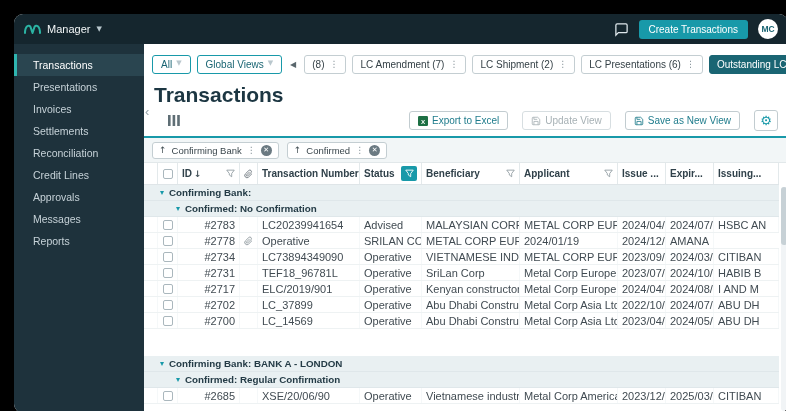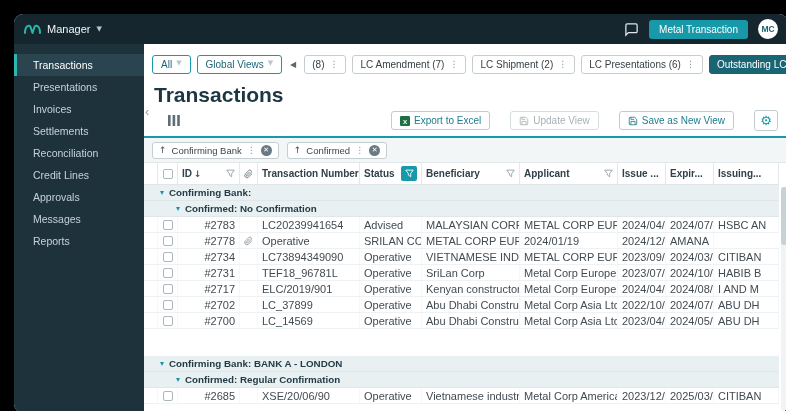--- a/index.html
+++ b/index.html
@@ -42,21 +42,21 @@
   .tab.active { background:#1a6573; border-color:#1a6573; color:#fff; }
 
   .page-title { font-size:21px; font-weight:bold; color:#1c3642; margin:8px 0 3px 10px; }
 
   
   .toolbar { display:flex; align-items:center; padding:0 10px 5px 10px; border-bottom:2px solid #1899a9; }
   .search-box { display:flex; align-items:center; gap:5px; width:185px; }
   .search-box input { border:none; outline:none; font-size:10px; color:#55636a; width:130px; }
   .search-box input::placeholder { color:#9aa5aa; }
   .cols-icon { margin-left:14px; cursor:pointer; display:flex; align-items:center; }
-  .toolbar-right { margin-left:auto; display:flex; align-items:center; gap:20px; }
+  .toolbar-right { margin-left:auto; display:flex; align-items:center; gap:14px; }
   .tb-btn { display:flex; align-items:center; gap:4px; font-size:10px; padding:3px 8px;
     border:1px solid #c2ccd0; border-radius:3px; background:#fff; color:#1f7c8c; cursor:pointer; }
   .tb-btn.disabled { color:#a7b1b5; border-color:#d7dee1; cursor:default; }
   .gear-btn { width:24px; height:21px; border:1px solid #c2ccd0; border-radius:3px; background:#fff;
     display:flex; align-items:center; justify-content:center; color:#1899a9; font-size:13px;
     cursor:pointer; font-family:"DejaVu Sans", sans-serif; }
 
   
   .chips-bar { background:#f2f6f7; border-bottom:1px solid #e2e8ea; display:flex; align-items:center;
     gap:8px; padding:0 8px; height:25px; flex:0 0 25px; }
@@ -113,21 +113,21 @@
       </span>
       <span class="brand-name">Manager</span>
       <span class="chev">▼</span>
     </div>
     <div class="topbar-right">
       <span style="display:flex;cursor:pointer;">
         <svg width="15" height="15" viewBox="0 0 24 24" fill="none" stroke="#dfe8ec" stroke-width="2">
             <path d="M21 15a2 2 0 0 1-2 2H7l-4 4V5a2 2 0 0 1 2-2h14a2 2 0 0 1 2 2z"></path>
           </svg>
       </span>
-      <button class="create-btn">Metal Transaction</button>
+      <button class="create-btn">Create Transactions</button>
       <div class="avatar">MC</div>
     </div>
   </div>
 
   <div class="app-body">
 
     <div class="sidebar">
         <div class="side-item active">Transactions</div>
         <div class="side-item">Presentations</div>
         <div class="side-item">Invoices</div>

